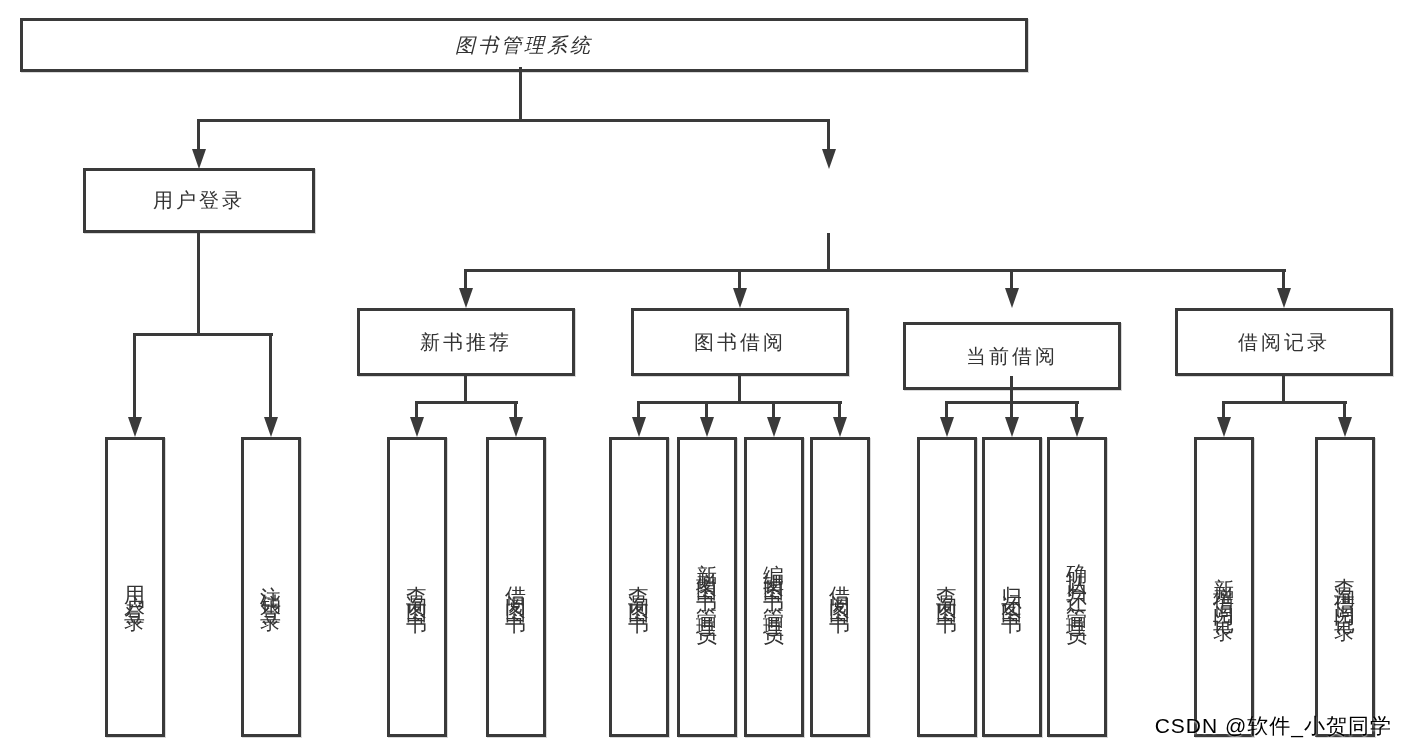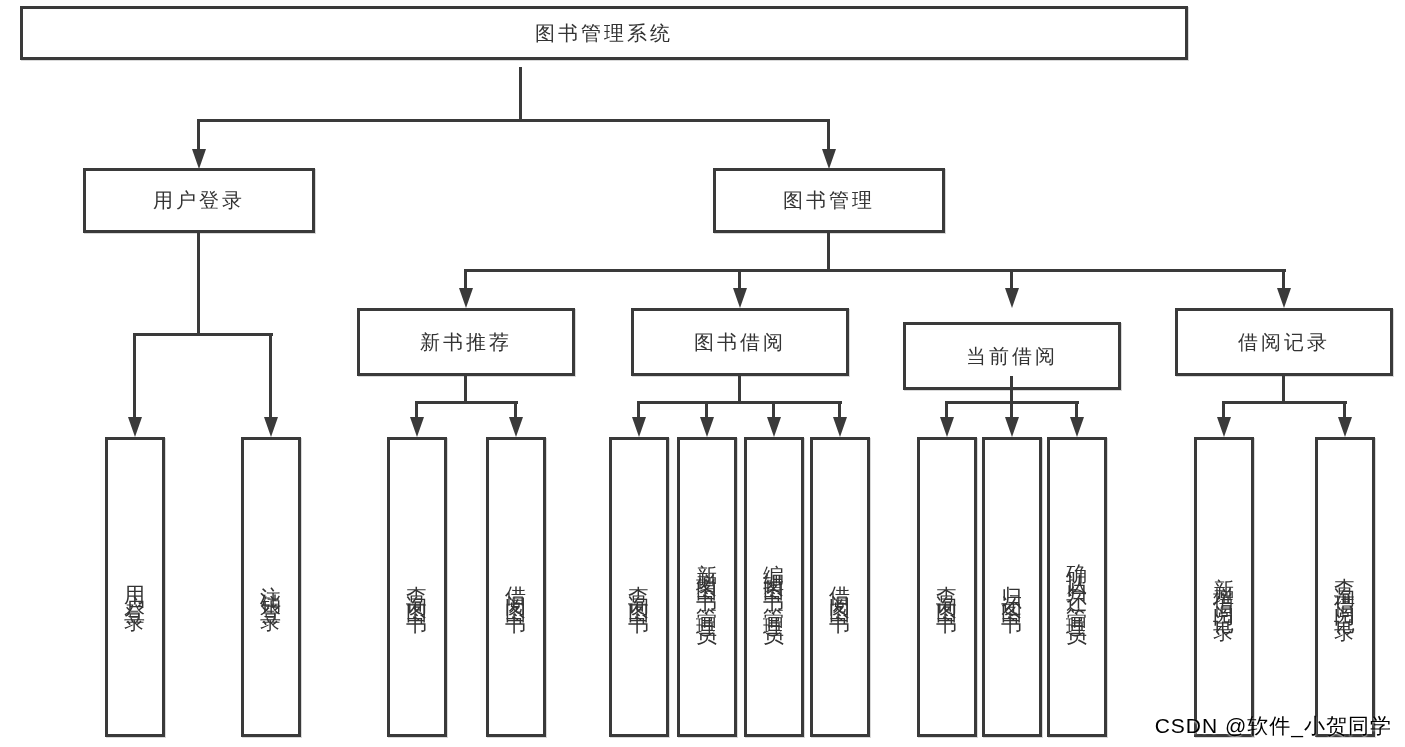--- a/index.html
+++ b/index.html
@@ -28,31 +28,30 @@
   .watermark{
     position:absolute;right:13px;bottom:7px;font-size:21px;letter-spacing:1px;
     color:#000000;z-index:5;text-shadow:0 1px 2px rgba(255,255,255,0.85);
   }
 </style>
 </head>
 <body>
 
 <div class="canvas">
 
-  <div class="node" style="left:20px;top:6px;width:1168px;height:54px;">图书管理系统</div>
+  <div class="node" style="left:20px;top:18px;width:1008px;height:54px;font-style:italic;">图书管理系统</div>
 
   <div class="vline" style="left:519px;top:67px;height:53px;"></div>
   <div class="hline" style="left:197px;top:119px;width:633px;"></div>
   <div class="vline" style="left:197px;top:119px;height:33px;"></div>
   <div class="tri" style="left:192px;top:149px;"></div>
   <div class="vline" style="left:827px;top:119px;height:33px;"></div>
   <div class="tri" style="left:822px;top:149px;"></div>
 
   <div class="node" style="left:83px;top:168px;width:232px;height:65px;">用户登录</div>
-  <div class="node" style="left:713px;top:168px;width:232px;height:65px;">图书管理</div>
 
   <div class="vline" style="left:197px;top:233px;height:103px;"></div>
   <div class="hline" style="left:133px;top:333px;width:140px;"></div>
   <div class="vline" style="left:133px;top:333px;height:86px;"></div>
   <div class="tri" style="left:128px;top:417px;"></div>
   <div class="vline" style="left:269px;top:333px;height:86px;"></div>
   <div class="tri" style="left:264px;top:417px;"></div>
 
   <div class="vline" style="left:827px;top:233px;height:39px;"></div>
   <div class="hline" style="left:465px;top:269px;width:821px;"></div>

